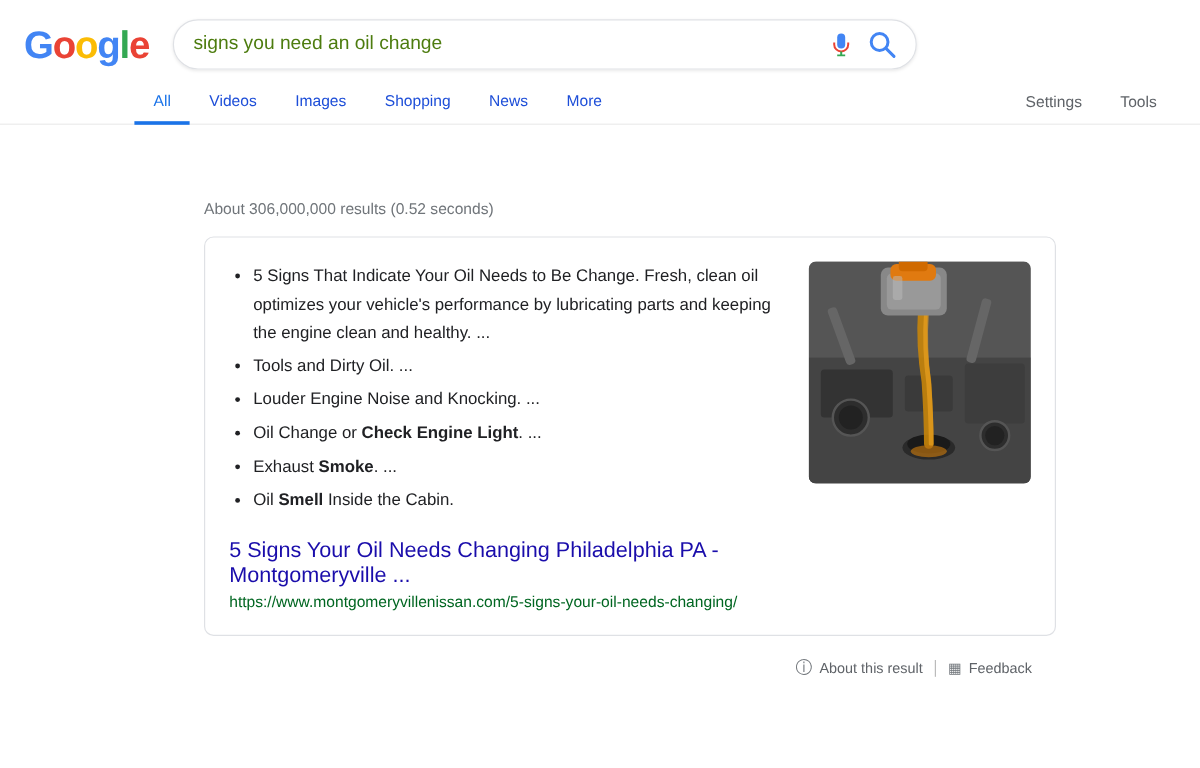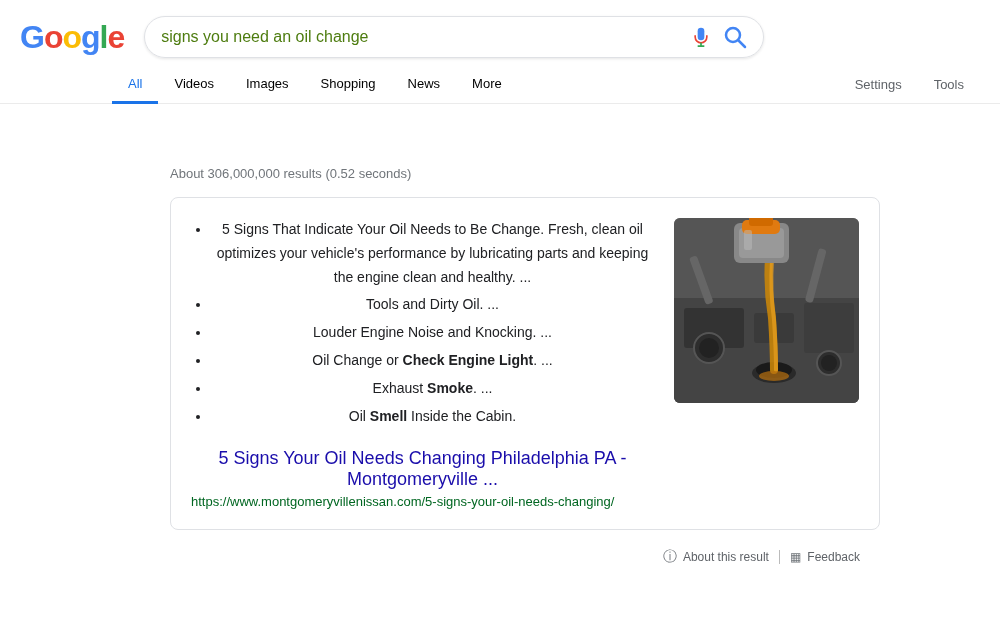--- a/index.html
+++ b/index.html
@@ -71,21 +71,21 @@
     .nav-tabs {
       display: flex;
       align-items: center;
       padding: 8px 20px 0 112px;
       border-bottom: 1px solid #ebebeb;
       gap: 0;
     }
     .nav-tab {
       padding: 10px 16px;
       font-size: 13px;
-      color: #000000;
+      color: #1d4ed8;
       cursor: pointer;
       text-decoration: none;
       border-bottom: 3px solid transparent;
       margin-bottom: -1px;
       white-space: nowrap;
     }
     .nav-tab.active {
       color: #1a73e8;
       border-bottom: 3px solid #1a73e8;
       font-weight: 500;
@@ -126,30 +126,28 @@
     .result-list {
       list-style: disc;
       padding-left: 20px;
       line-height: 1.7;
       font-size: 14px;
       color: #202124;
       margin-bottom: 20px;
     }
     .result-list li {
       margin-bottom: 4px;
-      text-align: center;
     }
     .result-title {
       font-size: 18px;
       color: #1a0dab;
       text-decoration: none;
       cursor: pointer;
       display: block;
       margin-bottom: 4px;
-      text-align: center;
     }
     .result-url {
       font-size: 13px;
       color: #006621;
     }
     .result-image {
       flex-shrink: 0;
       width: 185px;
       height: 185px;
       border-radius: 6px;

